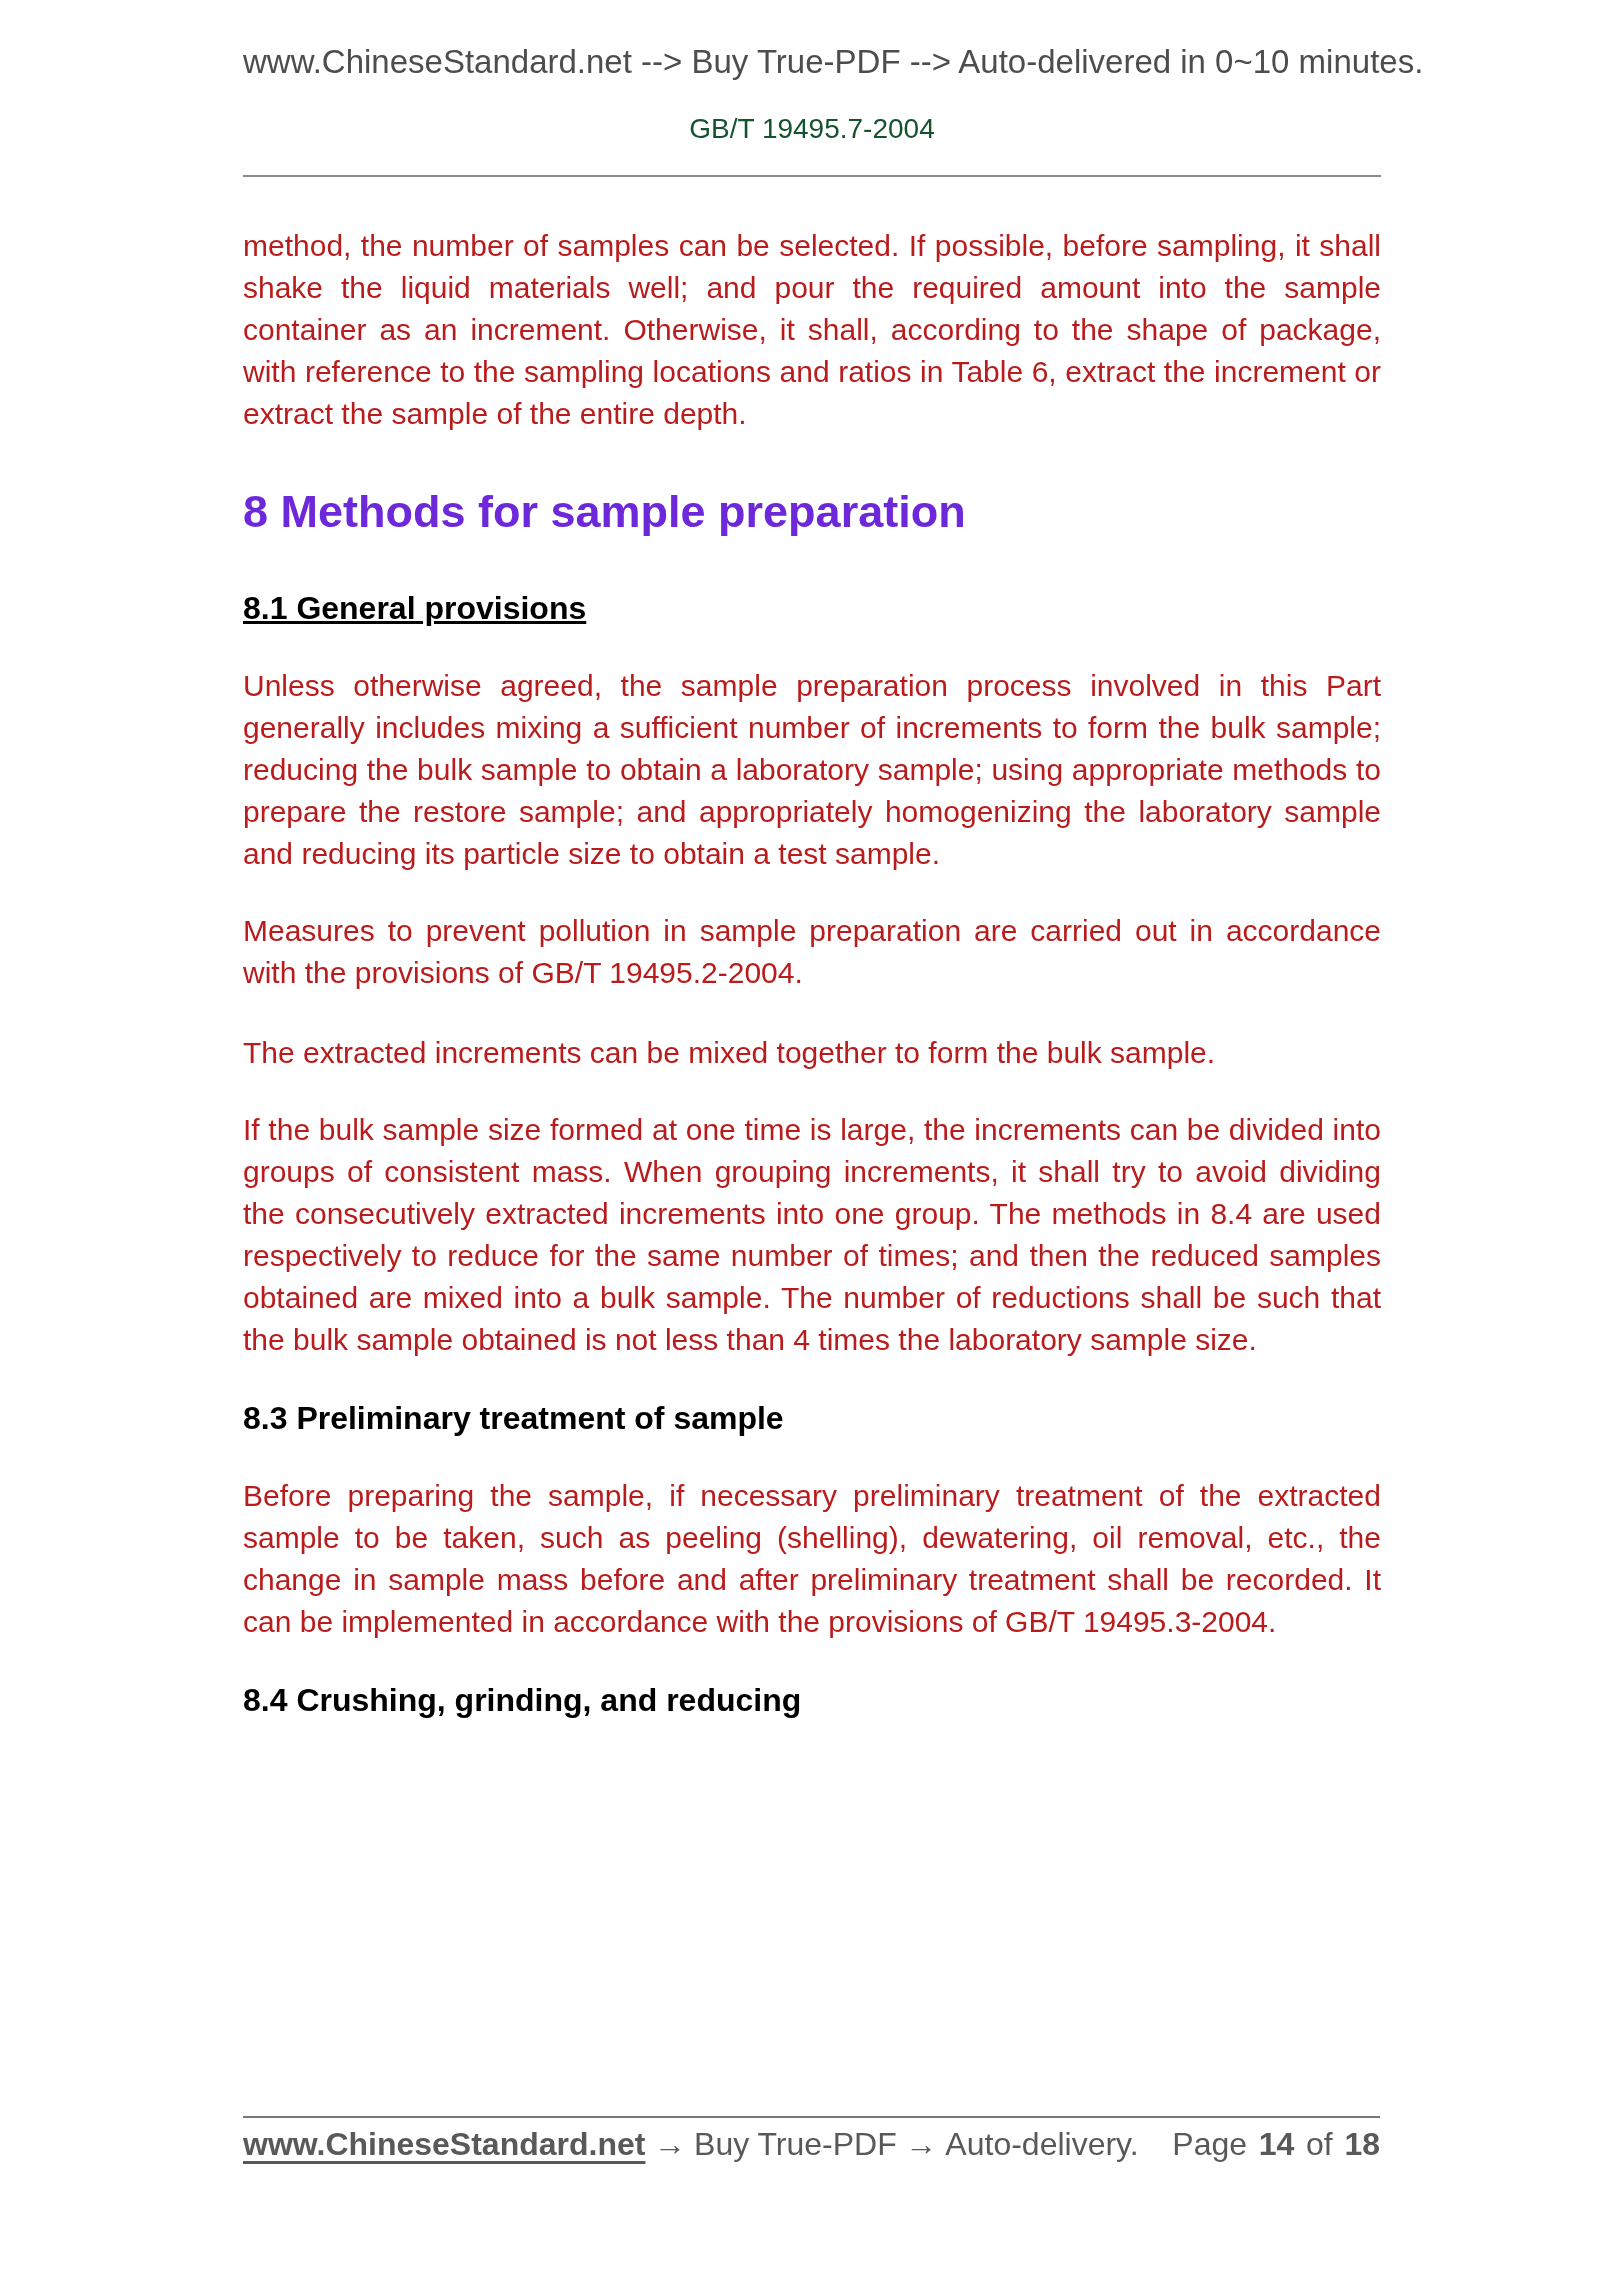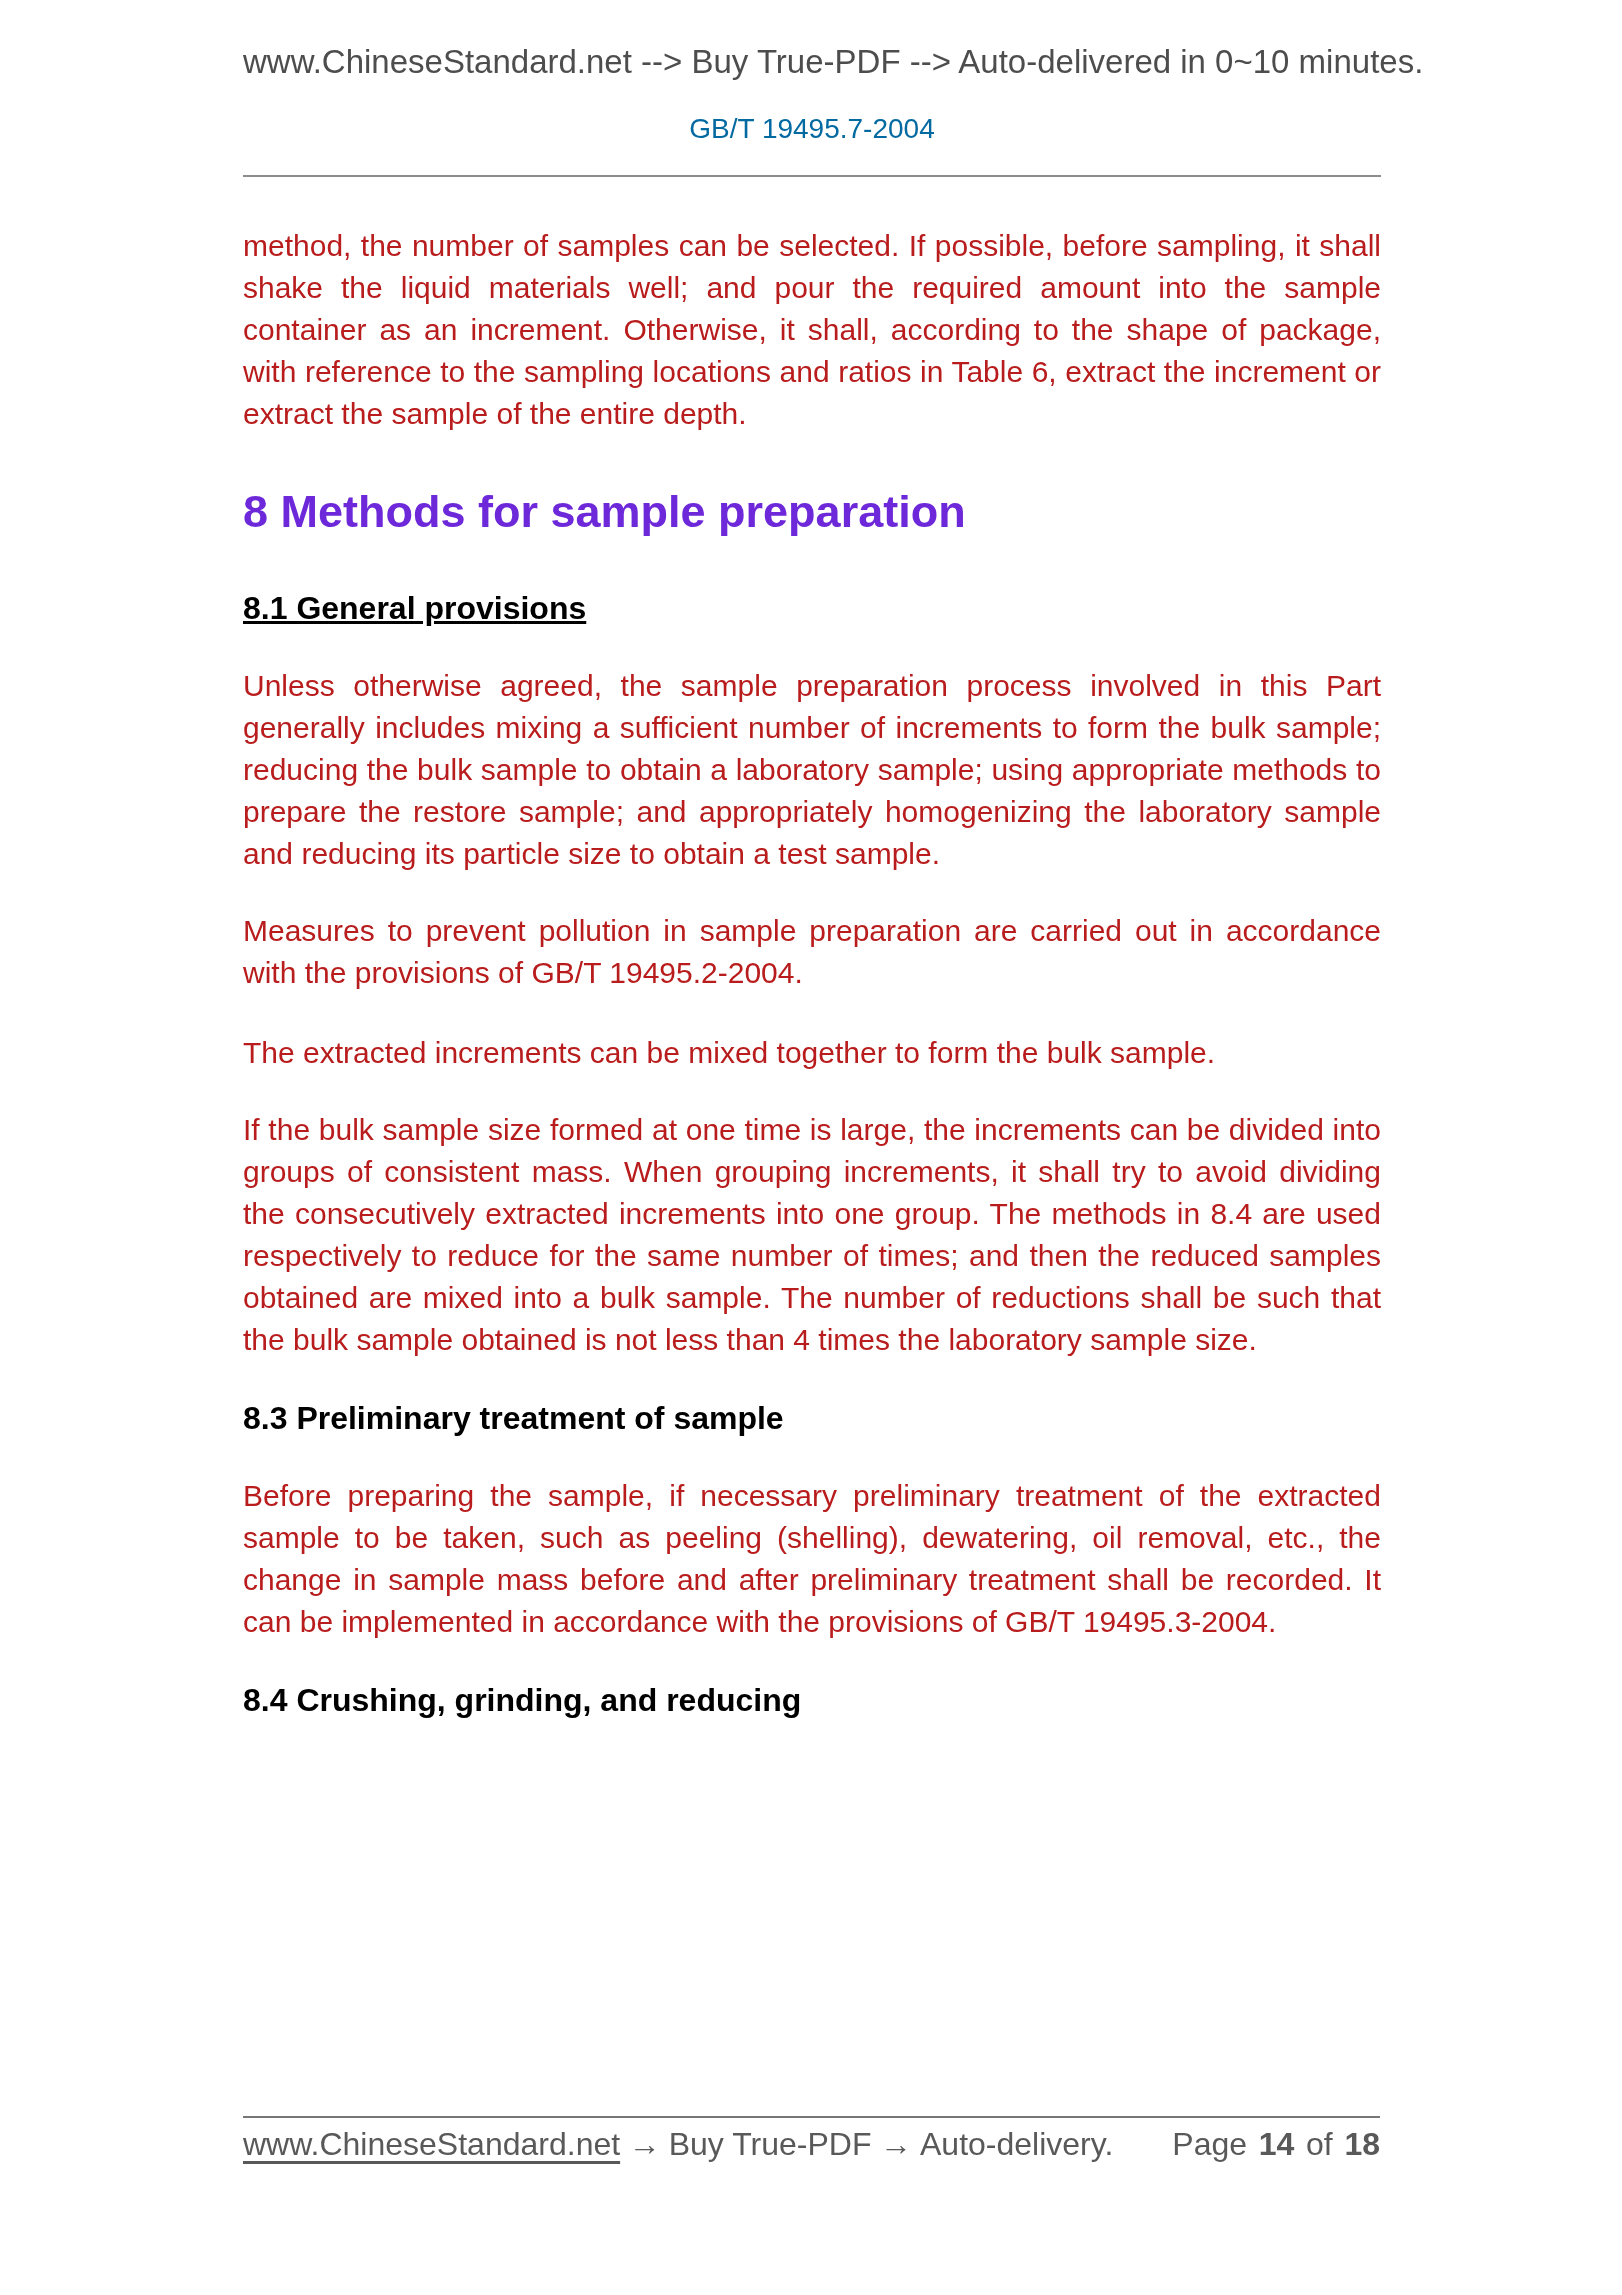--- a/index.html
+++ b/index.html
@@ -22,21 +22,21 @@
     font-size: 33px;
     line-height: 40px;
     color: #4d4d4d;
     text-align: center;
     white-space: nowrap;
   }
   .doc-number {
     margin-top: 30px;
     font-size: 28px;
     line-height: 33px;
-    color: #0369a1;
+    color: #14532d;
     text-align: center;
   }
   .rule {
     margin-top: 30px;
     height: 0;
     border: none;
     border-top: 2.5px solid #8c8c8c;
   }
   .body-text p {
     margin: 35px 0 0 0;
@@ -81,20 +81,21 @@
     font-size: 32px;
     line-height: 38px;
     color: #595959;
   }
   .footer-left span { color: #595959; }
   .footer-link {
     text-decoration: underline;
     text-decoration-thickness: 2.5px;
     text-underline-offset: 5.8px;
     cursor: pointer;
+    font-weight: bold;
   }
   .footer-arrow { margin: 0 8.3px; }
   .footer-page span + span { margin-left: 11.7px; }
   .pg-num { font-weight: bold; text-align: center; }
 </style>
 </head>
 <body>
 
 <div class="page">
   <div class="content">

